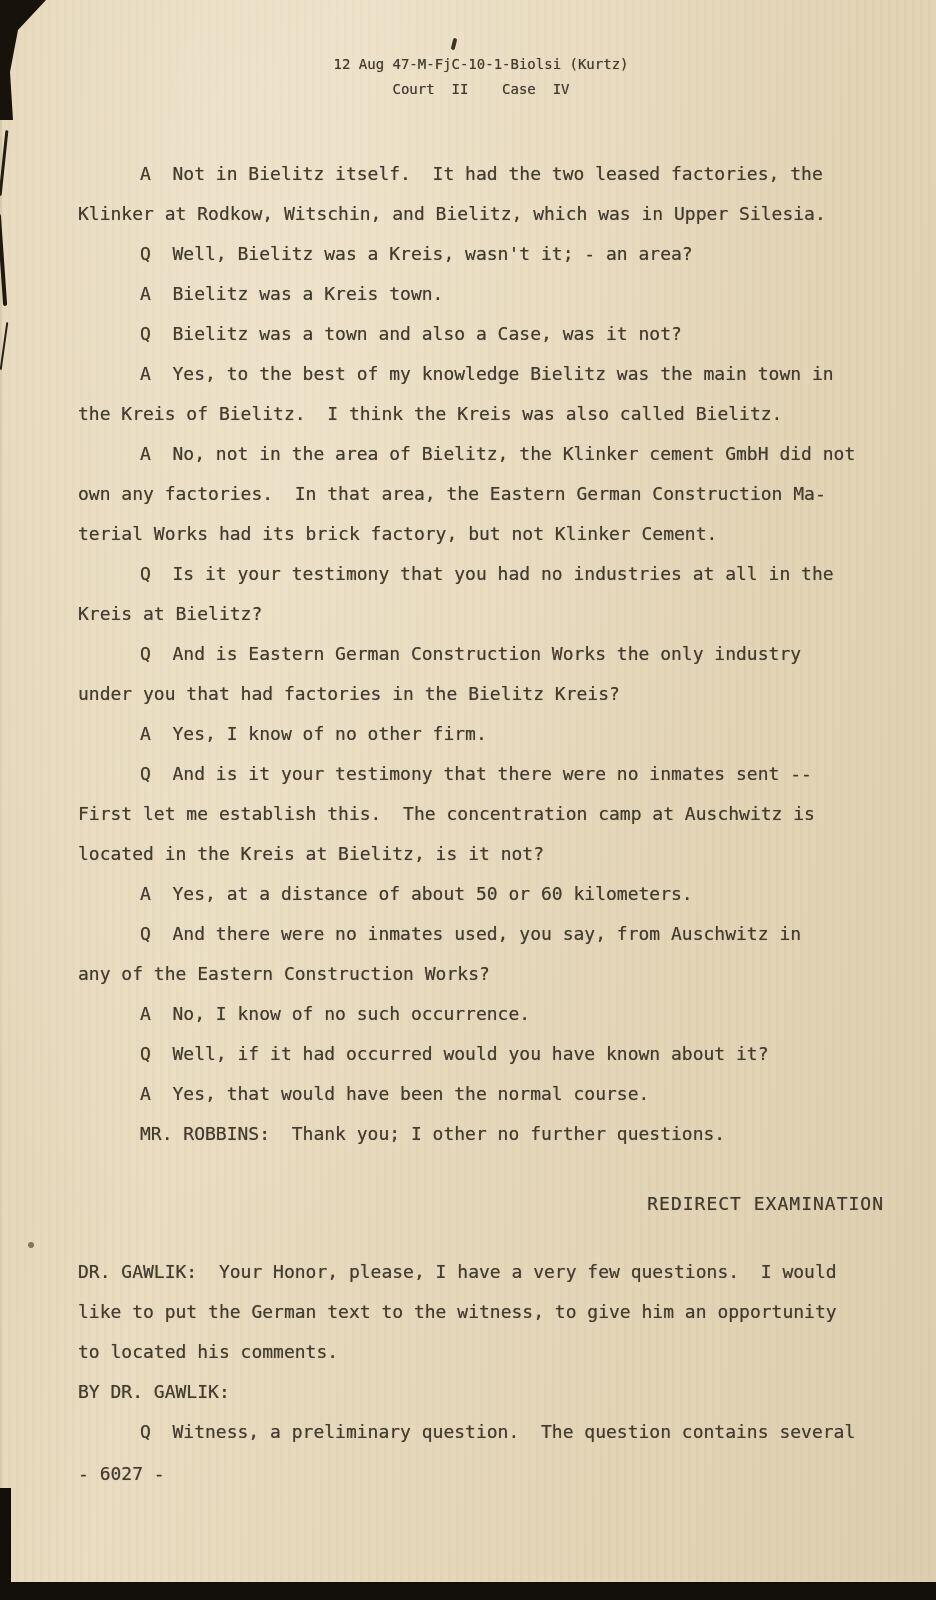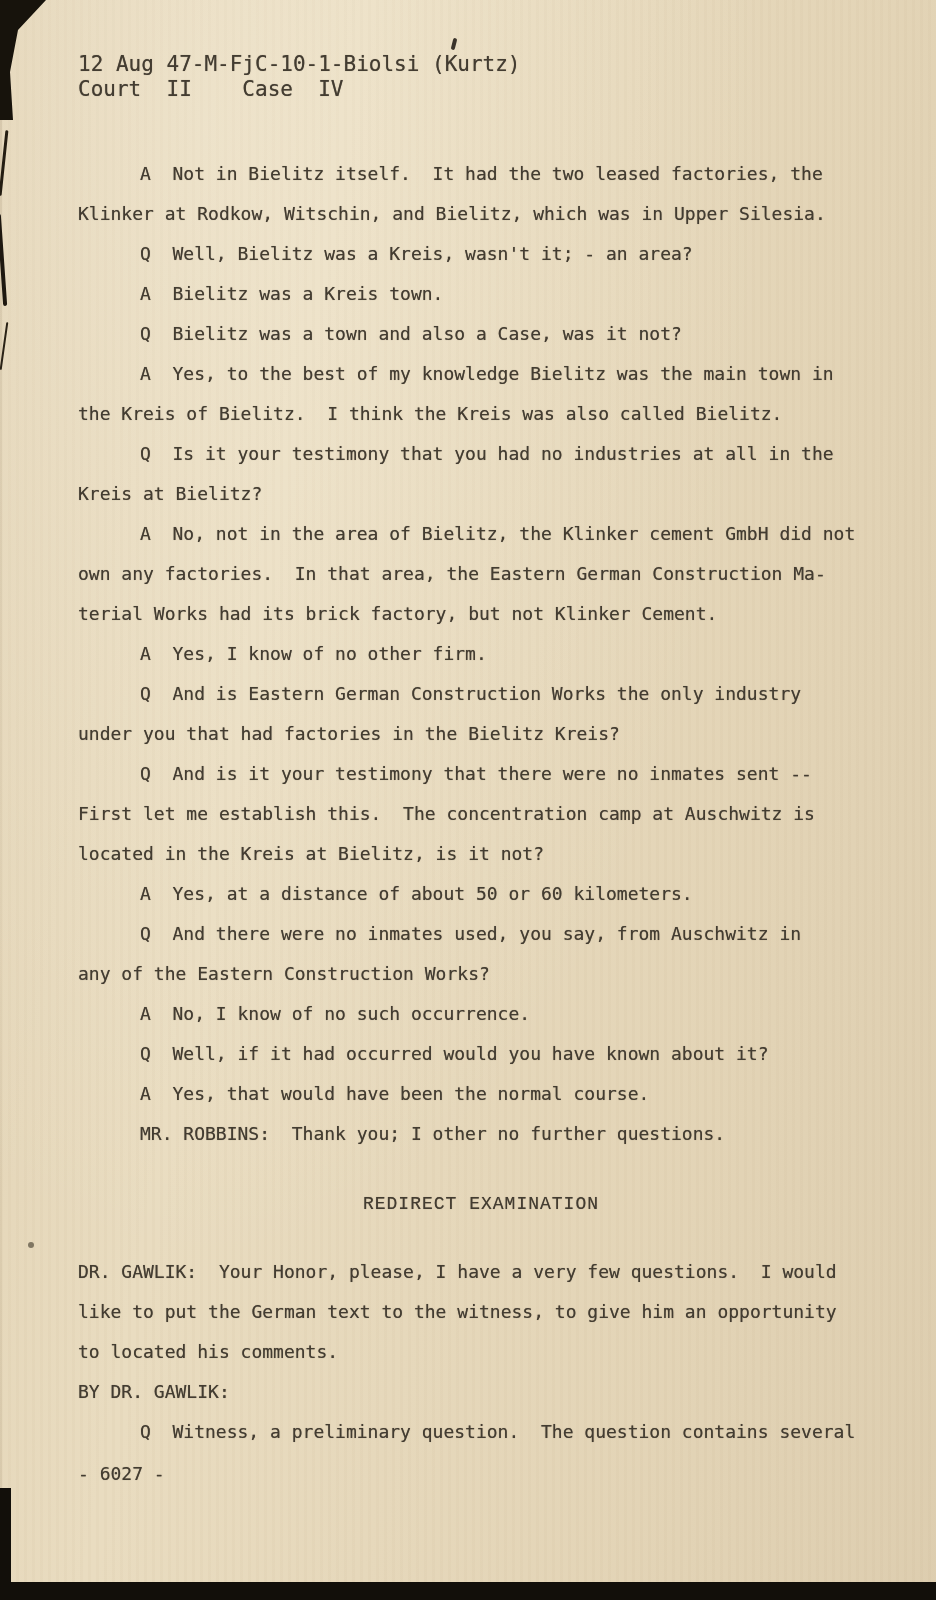--- a/index.html
+++ b/index.html
@@ -22,42 +22,42 @@
   }
 
   .content {
     position: absolute;
     left: 78px;
     top: 52px;
     width: 806px;
   }
 
   .hdr-line {
-    font-size: 21px;
+    font-size: 14px;
     line-height: 25px;
     white-space: pre-wrap;
+    text-align: center;
   }
 
   .body-text { margin-top: 52px; }
 
   .para {
     font-size: 18px;
     line-height: 40px;
     white-space: pre-wrap;
   }
   .para.indent { text-indent: 62px; }
 
   .section-heading {
     font-size: 18px;
     font-weight: normal;
     letter-spacing: 1px;
-    text-align: center;
+    text-align: right;
     line-height: 40px;
     margin: 30px 0 28px 0;
-    font-family: Liberation Mono, monospace;
   }
 
   .page-number {
     font-size: 18px;
     line-height: 40px;
     text-align: left;
     margin-top: 2px;
   }
 
   
@@ -101,28 +101,28 @@
     </div>
 
     <div class="body-text">
       <p class="para indent">A  Not in Bielitz itself.  It had the two leased factories, the
 Klinker at Rodkow, Witschin, and Bielitz, which was in Upper Silesia.</p>
       <p class="para indent">Q  Well, Bielitz was a Kreis, wasn't it; - an area?</p>
       <p class="para indent">A  Bielitz was a Kreis town.</p>
       <p class="para indent">Q  Bielitz was a town and also a Case, was it not?</p>
       <p class="para indent">A  Yes, to the best of my knowledge Bielitz was the main town in
 the Kreis of Bielitz.  I think the Kreis was also called Bielitz.</p>
-      <p class="para indent">Q  Is it your testimony that you had no industries at all in the
-Kreis at Bielitz?</p>
       <p class="para indent">A  No, not in the area of Bielitz, the Klinker cement GmbH did not
 own any factories.  In that area, the Eastern German Construction Ma-
 terial Works had its brick factory, but not Klinker Cement.</p>
-      <p class="para indent">A  Yes, I know of no other firm.</p>
+      <p class="para indent">Q  Is it your testimony that you had no industries at all in the
+Kreis at Bielitz?</p>
       <p class="para indent">Q  And is Eastern German Construction Works the only industry
 under you that had factories in the Bielitz Kreis?</p>
+      <p class="para indent">A  Yes, I know of no other firm.</p>
       <p class="para indent">Q  And is it your testimony that there were no inmates sent --
 First let me establish this.  The concentration camp at Auschwitz is
 located in the Kreis at Bielitz, is it not?</p>
       <p class="para indent">A  Yes, at a distance of about 50 or 60 kilometers.</p>
       <p class="para indent">Q  And there were no inmates used, you say, from Auschwitz in
 any of the Eastern Construction Works?</p>
       <p class="para indent">A  No, I know of no such occurrence.</p>
       <p class="para indent">Q  Well, if it had occurred would you have known about it?</p>
       <p class="para indent">A  Yes, that would have been the normal course.</p>
       <p class="para indent">MR. ROBBINS:  Thank you; I other no further questions.</p>

